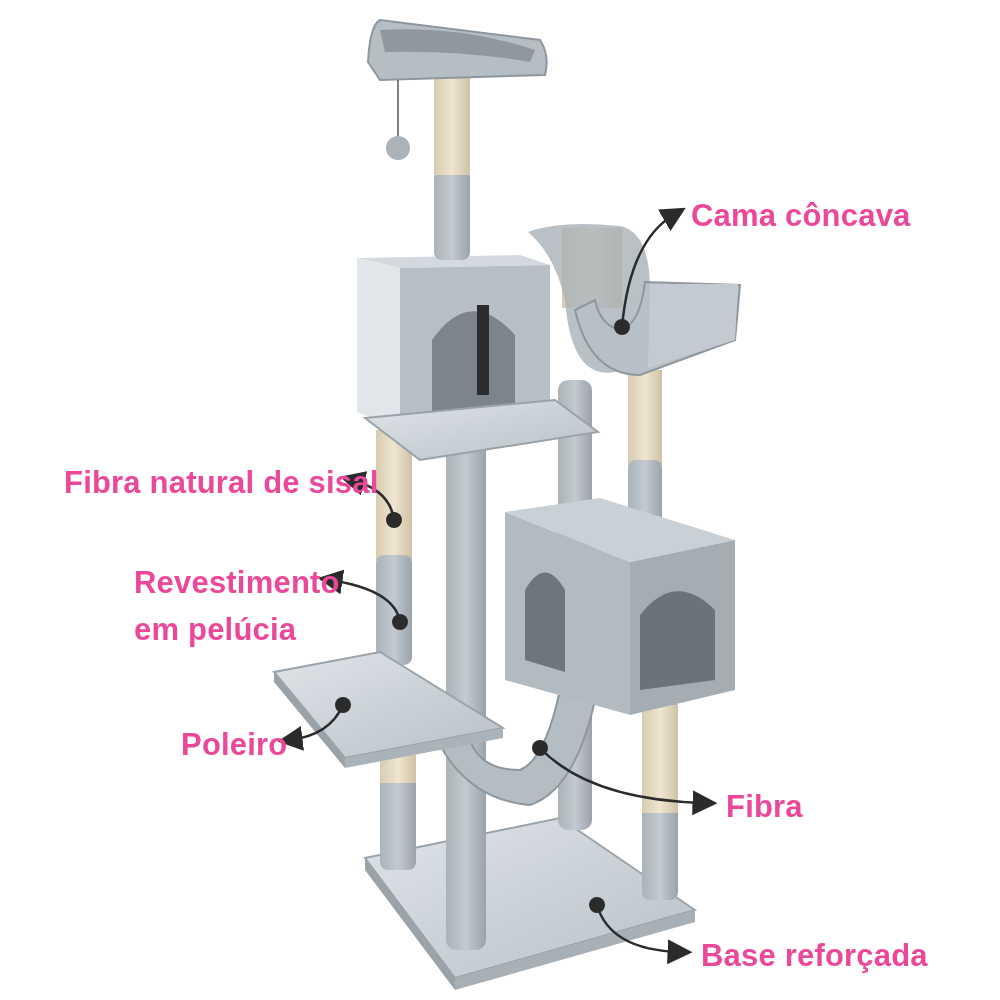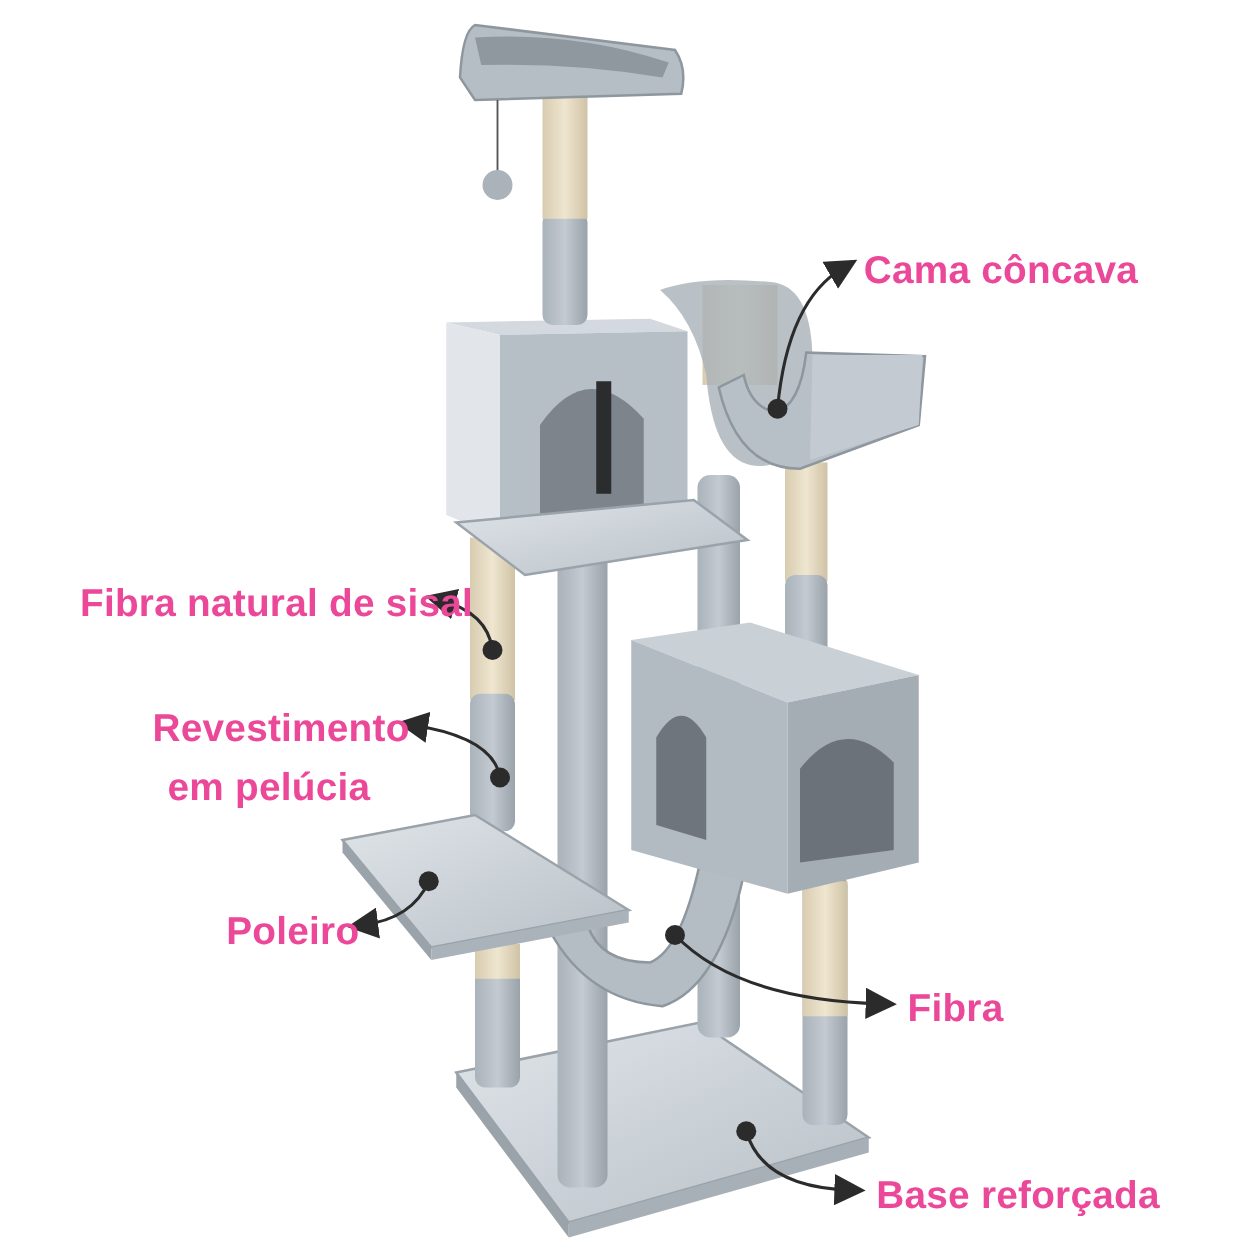--- a/index.html
+++ b/index.html
@@ -115,17 +115,17 @@
     <circle cx="394" cy="520" r="8"></circle>
     <circle cx="400" cy="622" r="8"></circle>
     <circle cx="343" cy="705" r="8"></circle>
     <circle cx="540" cy="748" r="8"></circle>
     <circle cx="597" cy="905" r="8"></circle>
   </g>
 </svg>
 
 <div class="label" style="left:691px; top:198px;">Cama côncava</div>
 <div class="label" style="left:64px; top:465px;">Fibra natural de sisal</div>
-<div class="label" style="left:122px; top:565px;">Revestimento</div>
+<div class="label" style="left:134px; top:565px;">Revestimento</div>
 <div class="label" style="left:134px; top:612px;">em pelúcia</div>
 <div class="label" style="left:181px; top:727px;">Poleiro</div>
 <div class="label" style="left:726px; top:789px;">Fibra</div>
 <div class="label" style="left:701px; top:938px;text-align:right;">Base reforçada</div>
 
 </body></html>

